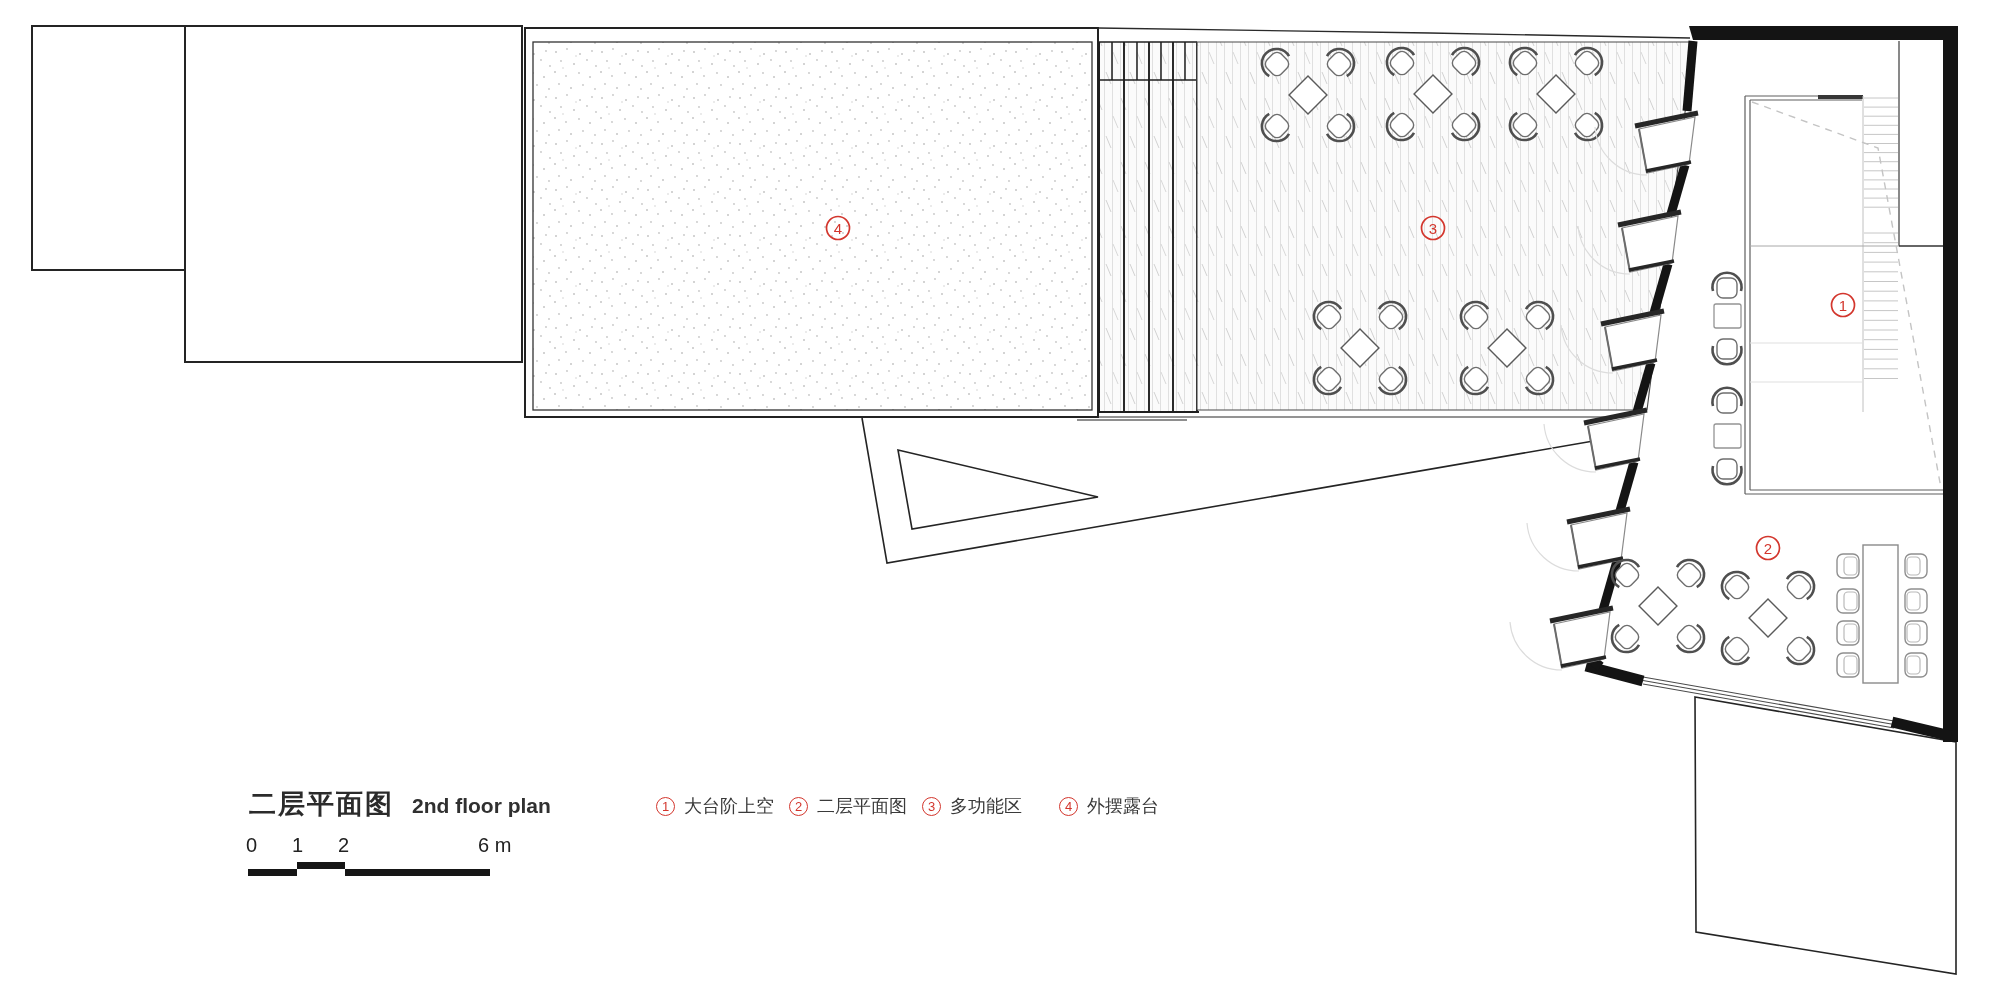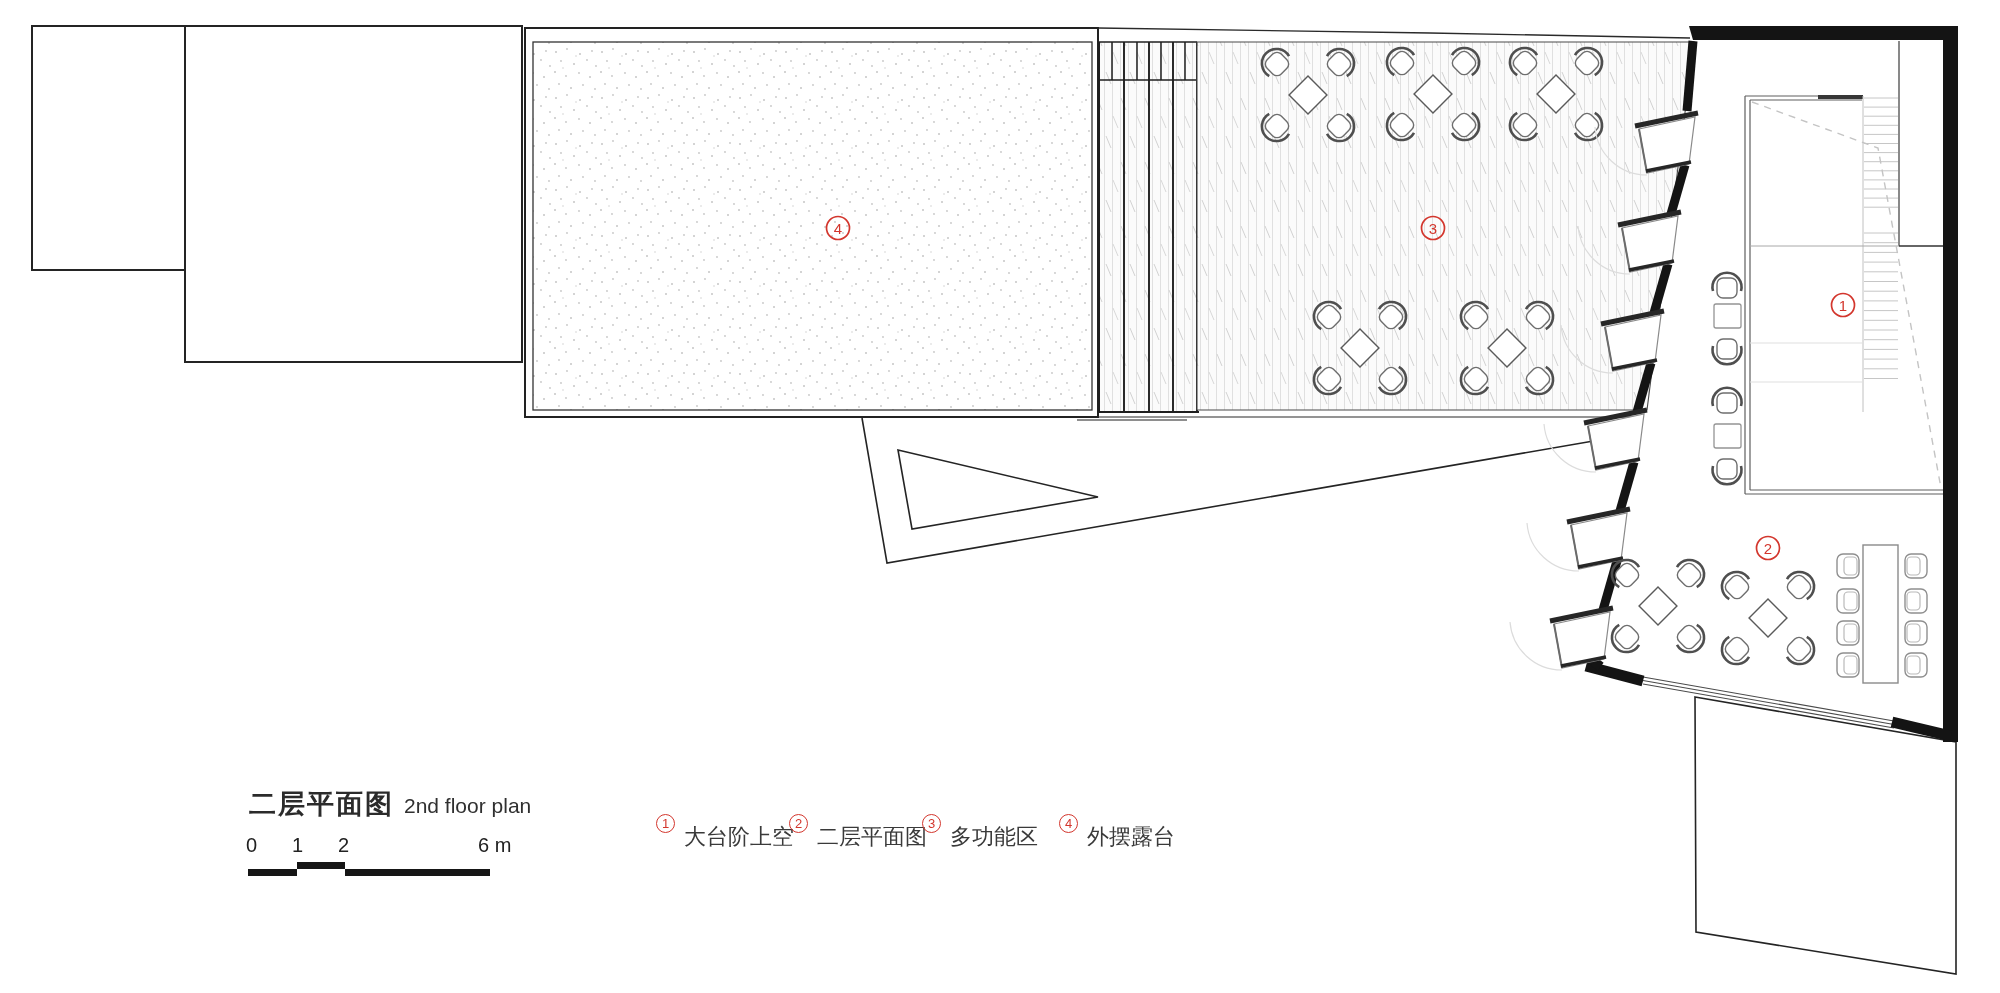--- a/index.html
+++ b/index.html
@@ -2,33 +2,33 @@
 <html><head>
 <meta charset="utf-8">
 <style>
   html,body{margin:0;padding:0;background:#ffffff;}
   .stage{position:relative;width:2000px;height:993px;background:#fff;overflow:hidden;
          font-family:"Liberation Sans",sans-serif;}
   svg.plan{position:absolute;left:0;top:0;}
   
   .title{position:absolute;left:249px;top:786px;color:#2b2b2b;white-space:nowrap;}
   .title .cn{font-size:27px;font-weight:700;letter-spacing:2px;}
-  .title .en{font-size:21px;margin-left:10px;color:#303030;}
+  .title .en{font-size:21px;margin-left:18px;color:#303030;font-weight:bold;}
   
   .scale-num{position:absolute;top:834px;font-size:20px;color:#222;}
   .scale-bar{position:absolute;left:248px;top:862px;width:243px;height:15px;}
   .scale-bar .seg{position:absolute;background:#161616;}
   .sb1{left:0;top:7px;width:49px;height:7px;}
   .sb2{left:49px;top:0;width:48px;height:7px;}
   .sb3{left:97px;top:7px;width:145px;height:7px;}
   
   .legend-item{position:absolute;top:794px;display:flex;align-items:center;gap:9px;color:#3a3a3a;}
   .lnum{width:19px;height:19px;border:1.6px solid #d3362d;border-radius:50%;color:#d3362d;
         font-size:13px;display:flex;align-items:center;justify-content:center;box-sizing:border-box;}
-  .llabel{font-size:22px;margin-top:28px;}
+  .llabel{font-size:18px;}
 </style>
 </head>
 <body>
 
 <div class="stage">
 
 <svg class="plan" width="2000" height="993" viewBox="0 0 2000 993">
   <defs>
 
     <pattern id="stipple" width="46" height="46" patternUnits="userSpaceOnUse">

